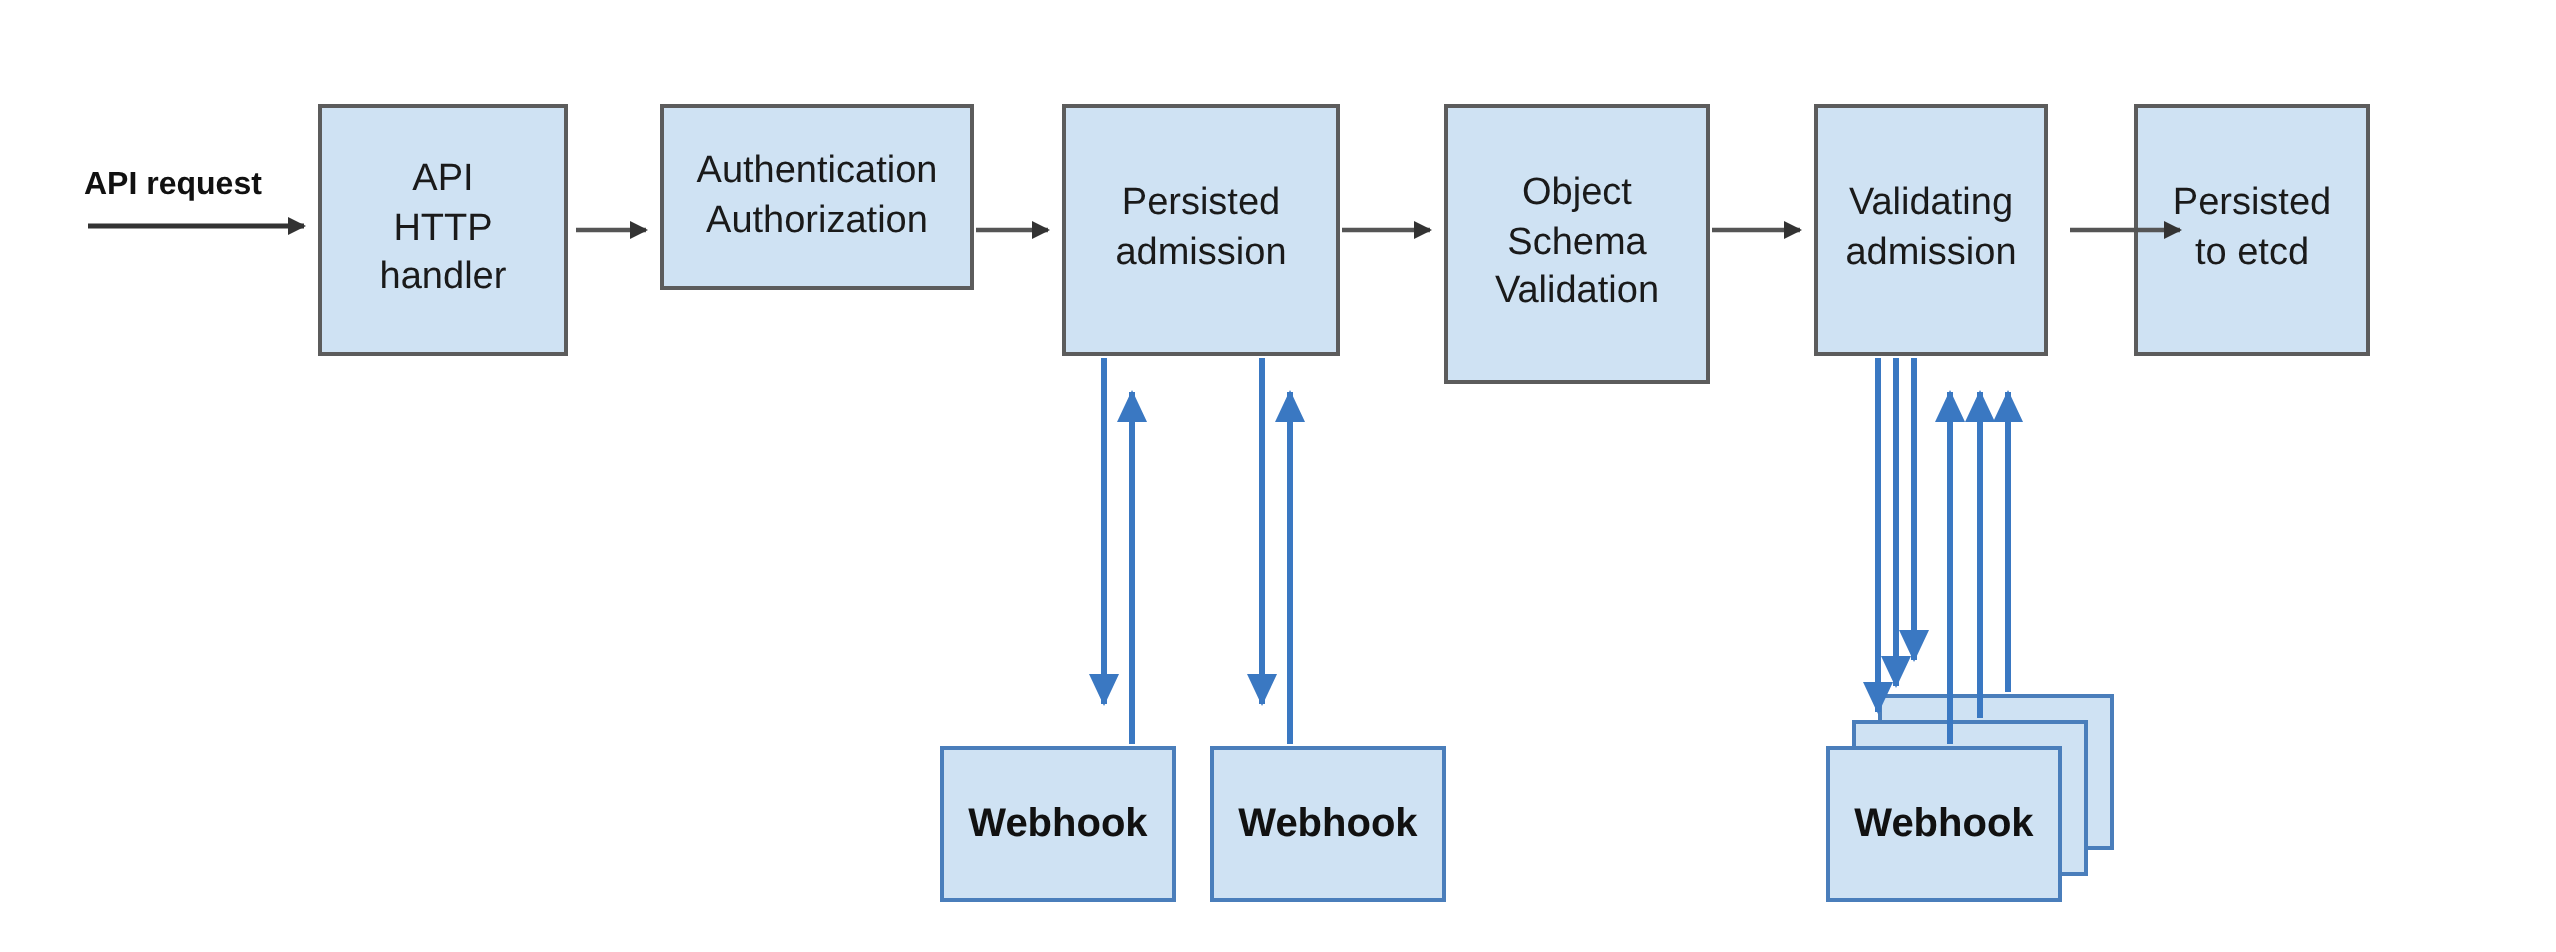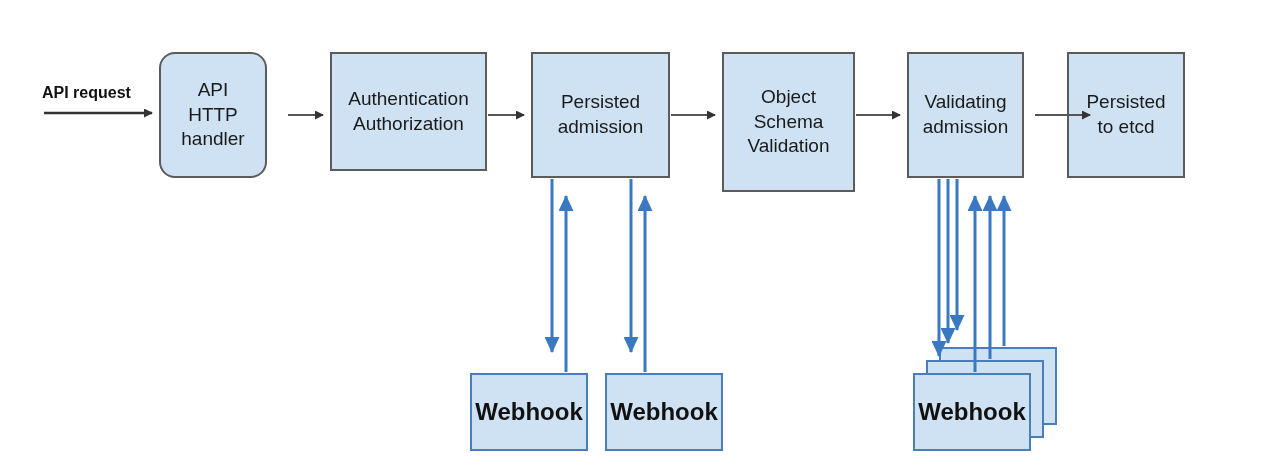--- a/index.html
+++ b/index.html
@@ -35,21 +35,21 @@
   .webhook-box {
     position: absolute;
     box-sizing: border-box;
     background: #cfe2f3;
     border: 2px solid #4a7ebb;
     display: flex;
     align-items: center;
     justify-content: center;
     text-align: center;
     color: #111111;
-    font-size: 24px;
+    font-size: 20px;
     font-weight: bold;
     font-family: "Liberation Sans", sans-serif;
   }
   .webhook-ghost {
     position: absolute;
     box-sizing: border-box;
     background: #cfe2f3;
     border: 2px solid #4a7ebb;
   }
   .entry-label {
@@ -69,25 +69,25 @@
     pointer-events: none;
   }
 </style>
 </head>
 <body>
 
 <div id="canvas">
 
   <div class="entry-label" style="left:42px; top:84px;">API request</div>
 
-  <div class="stage-box" style="left:159px; top:52px; width:108px; height:126px;border-radius:16px;">API
+  <div class="stage-box" style="left:159px; top:52px; width:125px; height:126px;">API
 HTTP
 handler</div>
 
-  <div class="stage-box" style="left:330px; top:52px; width:157px; height:119px;">Authentication
+  <div class="stage-box" style="left:330px; top:52px; width:157px; height:93px;">Authentication
 Authorization</div>
 
   <div class="stage-box" style="left:531px; top:52px; width:139px; height:126px;">Persisted
 admission</div>
 
   <div class="stage-box" style="left:722px; top:52px; width:133px; height:140px;">Object
 Schema
 Validation</div>
 
   <div class="stage-box" style="left:907px; top:52px; width:117px; height:126px;">Validating

